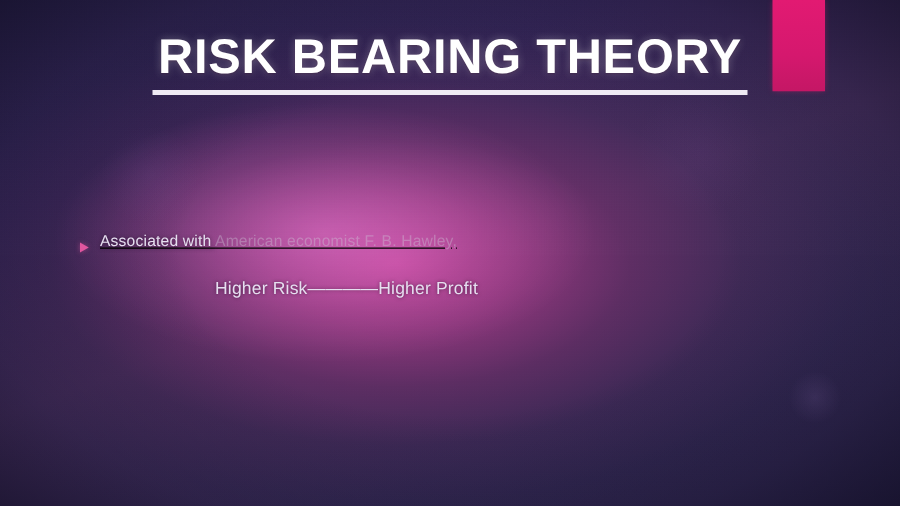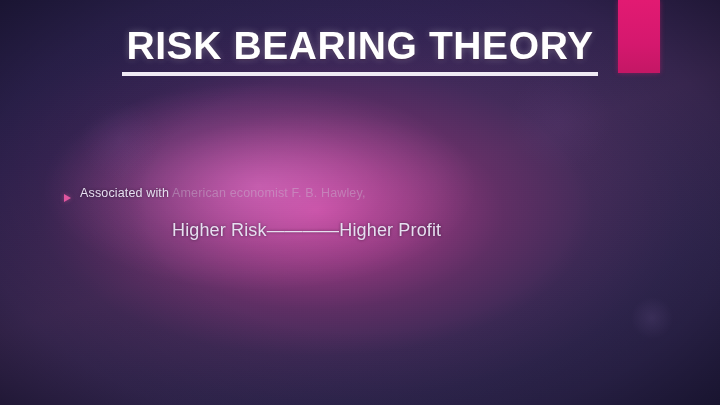--- a/index.html
+++ b/index.html
@@ -103,20 +103,21 @@
   .body {
     position: absolute;
     left: 62px;
     top: 186px;
     width: 600px;
   }
   .bullet-row {
     display: flex;
     align-items: flex-end;
     margin-bottom: 10px;
+    text-decoration: underline;
   }
   .bullet-row:last-of-type { margin-bottom: 2px; }
 
   .marker {
     flex: 0 0 auto;
     width: 18px;
     padding-top: 4px;
     line-height: 0;
   }
   .marker .tri {
@@ -138,21 +139,21 @@
     text-shadow: 0 0 3px rgba(20,6,24,0.55);
   }
   .btext .dim {
     color: rgba(205,196,214,0.40);
     text-shadow: none;
   }
   .tagline {
     margin-top: 21px;
     margin-left: 110px;
     color: #e6dff0;
-    font-size: 18px;
+    font-size: 14px;
     line-height: 15.5px;
     letter-spacing: 0.15px;
     text-shadow: 0 0 3px rgba(20,6,24,0.55);
   }
 </style>
 </head>
 <body>
 
 <div id="slide">
 

